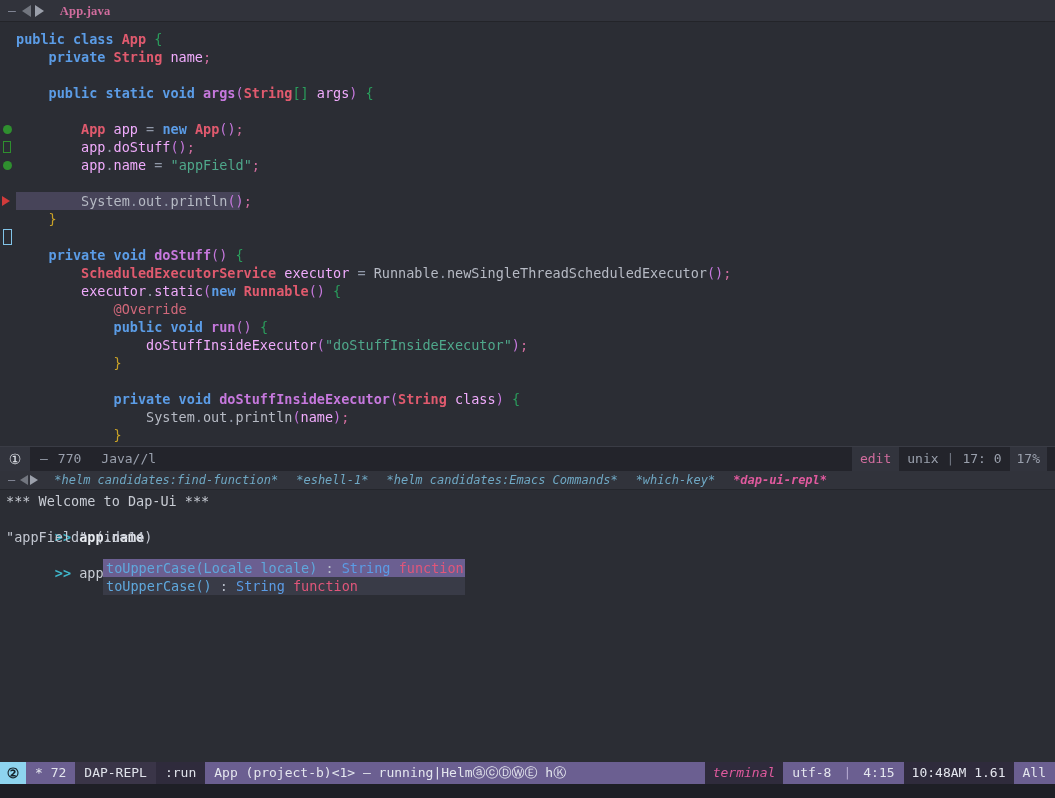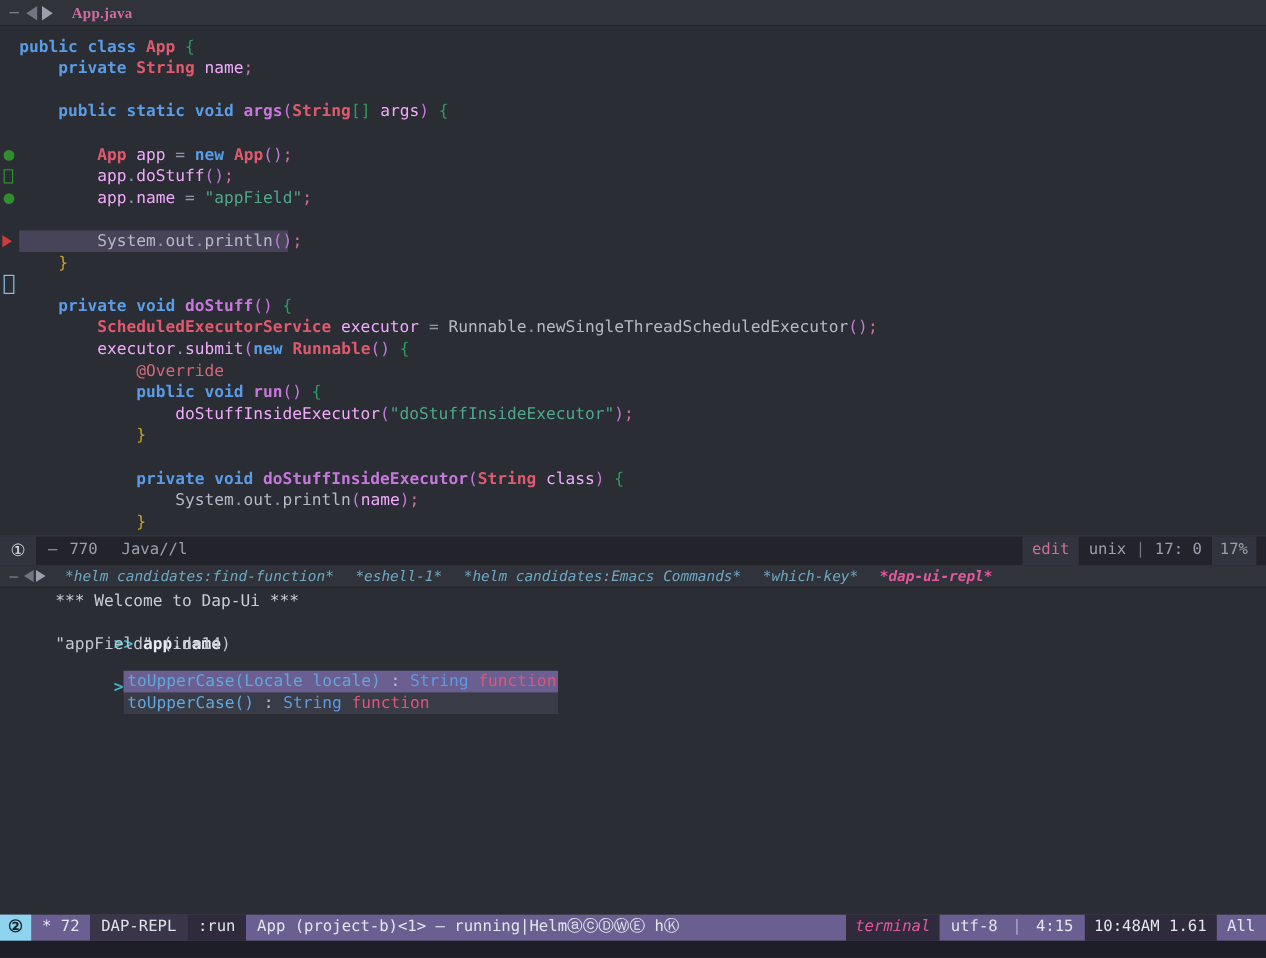--- a/index.html
+++ b/index.html
@@ -238,21 +238,20 @@
     position: relative;
     padding-top: 2px;
     overflow: hidden;
   }
   .rl {
     height: 18px;
     line-height: 18px;
     white-space: pre;
     padding-left: 6px;
     font-size: 13.5px;
-    margin-left: 40px;
   }
   .prompt  { color: #3fb5c9; font-weight: bold; }
   .inp     { color: #e8ebf0; font-weight: bold; }
   .inp2    { color: #c8ccd4; }
   .out     { color: #c2c6d0; }
   .cursor {
     display: inline-block;
     width: 2px;
     height: 15px;
     background: #d8dce4;
@@ -356,21 +355,21 @@
         <div class="cl"><span class="txt"></span></div>
         <div class="cl"><span class="txt">        <span class="type">App</span> <span class="var">app</span> <span class="punc">=</span> <span class="kw">new</span> <span class="type">App</span><span class="brp">()</span><span class="semi">;</span></span></div>
         <div class="cl"><span class="txt">        <span class="var">app</span><span class="punc">.</span><span class="var">doStuff</span><span class="brp">()</span><span class="semi">;</span></span></div>
         <div class="cl"><span class="txt">        <span class="var">app</span><span class="punc">.</span><span class="var">name</span> <span class="punc">=</span> <span class="str">"appField"</span><span class="semi">;</span></span></div>
         <div class="cl"><span class="txt"></span></div>
         <div class="cl hl"><div class="hlbg" style="width:224px"></div><span class="txt">        <span class="plain">System</span><span class="punc">.</span><span class="plain">out</span><span class="punc">.</span><span class="plain">println</span><span class="brp">()</span><span class="semi">;</span></span></div>
         <div class="cl"><span class="txt">    <span class="brcy">}</span></span></div>
         <div class="cl"><span class="txt"></span></div>
         <div class="cl"><span class="txt">    <span class="kw">private void</span> <span class="fn">doStuff</span><span class="brp">()</span> <span class="brc">{</span></span></div>
         <div class="cl"><span class="txt">        <span class="type">ScheduledExecutorService</span> <span class="var">executor</span> <span class="punc">=</span> <span class="plain">Runnable</span><span class="punc">.</span><span class="plain">newSingleThreadScheduledExecutor</span><span class="brp">()</span><span class="semi">;</span></span></div>
-        <div class="cl"><span class="txt">        <span class="var">executor</span><span class="punc">.</span><span class="var">submit</span><span class="brp">(</span><span class="kw">new</span> <span class="type">Runnable</span><span class="brp">()</span> <span class="brc">{</span></span></div>
+        <div class="cl"><span class="txt">        <span class="var">executor</span><span class="punc">.</span><span class="var">static</span><span class="brp">(</span><span class="kw">new</span> <span class="type">Runnable</span><span class="brp">()</span> <span class="brc">{</span></span></div>
         <div class="cl"><span class="txt">            <span class="ann">@Override</span></span></div>
         <div class="cl"><span class="txt">            <span class="kw">public void</span> <span class="fn">run</span><span class="brp">()</span> <span class="brc">{</span></span></div>
         <div class="cl"><span class="txt">                <span class="var">doStuffInsideExecutor</span><span class="brp">(</span><span class="str">"doStuffInsideExecutor"</span><span class="brp">)</span><span class="semi">;</span></span></div>
         <div class="cl"><span class="txt">            <span class="brcy">}</span></span></div>
         <div class="cl"><span class="txt"></span></div>
         <div class="cl"><span class="txt">            <span class="kw">private void</span> <span class="fn">doStuffInsideExecutor</span><span class="brp">(</span><span class="type">String</span> <span class="var">class</span><span class="brp">)</span> <span class="brc">{</span></span></div>
         <div class="cl"><span class="txt">                <span class="plain">System</span><span class="punc">.</span><span class="plain">out</span><span class="punc">.</span><span class="plain">println</span><span class="brp">(</span><span class="var">name</span><span class="brp">)</span><span class="semi">;</span></span></div>
         <div class="cl"><span class="txt">            <span class="brcy">}</span></span></div>
       </div>
   <div class="fr" style="top: 98px;">

